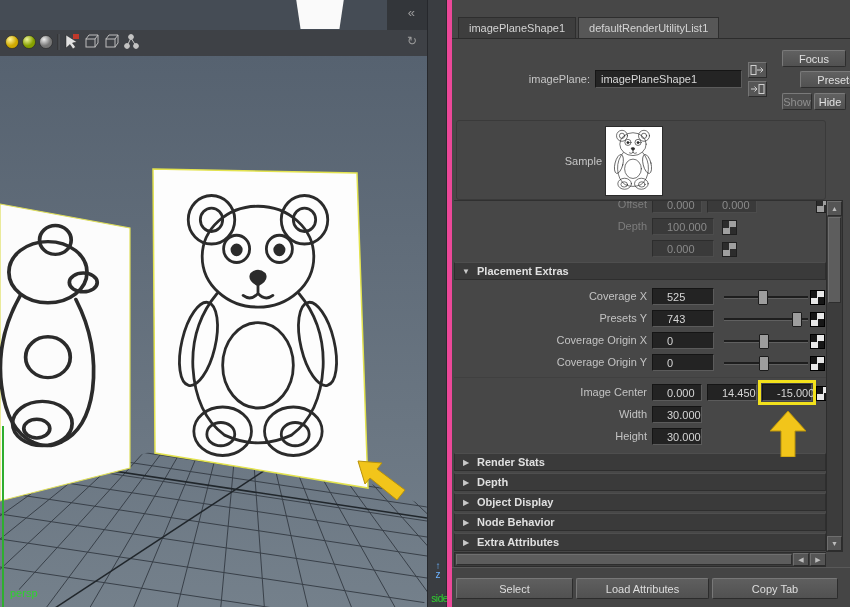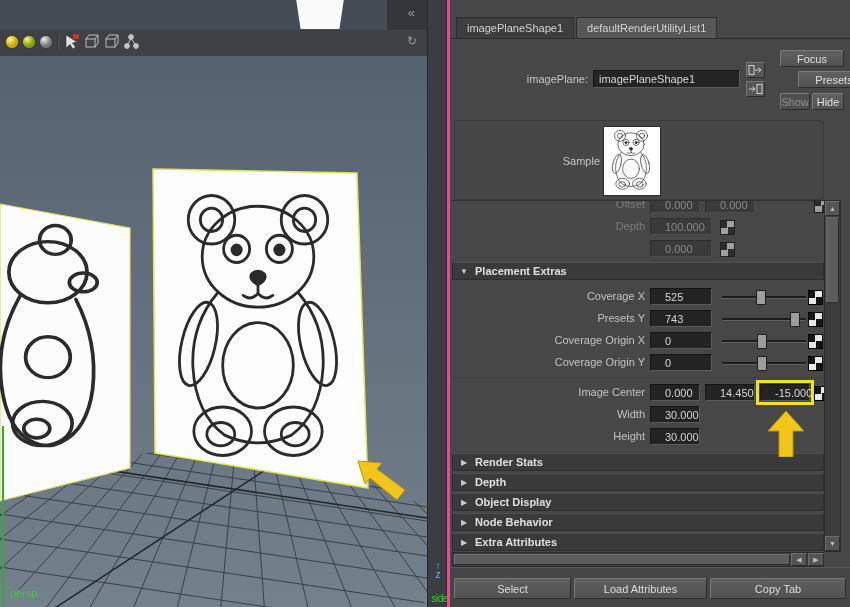--- a/index.html
+++ b/index.html
@@ -14,21 +14,21 @@
   .vp-top .collapse{position:absolute;right:12px;top:5px;color:#9c9c9c;font-size:13px;}
   .vp-toolbar{position:absolute;left:0;top:30px;width:427px;height:26px;background:#3e4146;border-bottom:1px solid #24262a;}
   .vp-toolbar .refresh{position:absolute;right:10px;top:4px;color:#9c9c9c;font-size:12px;}
   .vp-canvas{position:absolute;left:0;top:56px;}
   
   .divider{position:absolute;left:427px;top:0;width:20px;height:607px;background:#3a3d41;
            border-left:1px solid #26282c;border-right:1px solid #2a2c30;box-sizing:border-box;}
   .axisz{position:absolute;left:2px;bottom:28px;width:16px;text-align:center;color:#6db3ff;font-size:10px;line-height:9px;}
   .side-label{position:absolute;left:0;bottom:3px;width:20px;text-align:right;color:#2fd32f;font-size:10px;letter-spacing:-0.4px;}
   
-  .ae{position:absolute;left:447px;top:0;width:403px;height:607px;background:#474747;border-left:3px solid #ec4899;box-sizing:border-box;}
+  .ae{position:absolute;left:447px;top:0;width:403px;height:607px;background:#474747;border-left:5px solid #ec4899;box-sizing:border-box;}
   .tabline{position:absolute;left:0;top:38px;width:100%;border-top:1px solid #2c2c2c;}
   .tabbar{position:absolute;left:6px;top:17px;height:22px;white-space:nowrap;}
   .tab{display:inline-block;padding:4px 10px 5px;font-size:11px;color:#d4d4d4;background:#575757;
        border:1px solid #2e2e2e;border-bottom:none;margin-right:2px;vertical-align:bottom;}
   .tab.sel{background:#3e3e3e;}
   .hdr-label{position:absolute;left:0;top:73px;width:138px;text-align:right;color:#c6c6c6;font-size:11px;}
   .hdr-field{position:absolute;left:143px;top:70px;width:147px;height:18px;background:#242424;color:#d8d8d8;
        font-size:11px;padding:2px 5px;box-sizing:border-box;border:1px solid #151515;
        border-bottom-color:#5b5b5b;border-right-color:#5b5b5b;}
   .mini-btn{position:absolute;width:19px;height:16px;background:#565656;border:1px solid #747474;
@@ -384,16 +384,16 @@
       <div class="sb-btn rt">▶</div>
     </div>
 
     <svg class="ae-arrow" width="36" height="46">
       <polygon points="18,0 36,20 25,20 25,46 11,46 11,20 0,20" fill="#f2c51a" stroke="#b8920a" stroke-width="1"></polygon>
     </svg>
 
     <div class="footstrip"></div>
     <div class="fbtn" style="left:4px;width:117px;">Select</div>
     <div class="fbtn" style="left:124px;width:133px;">Load Attributes</div>
-    <div class="fbtn" style="left:260px;width:136px;">Copy Tab</div>
+    <div class="fbtn" style="left:260px;width:126px;">Copy Tab</div>
   </div>
 
 </div>
 
 </body></html>

